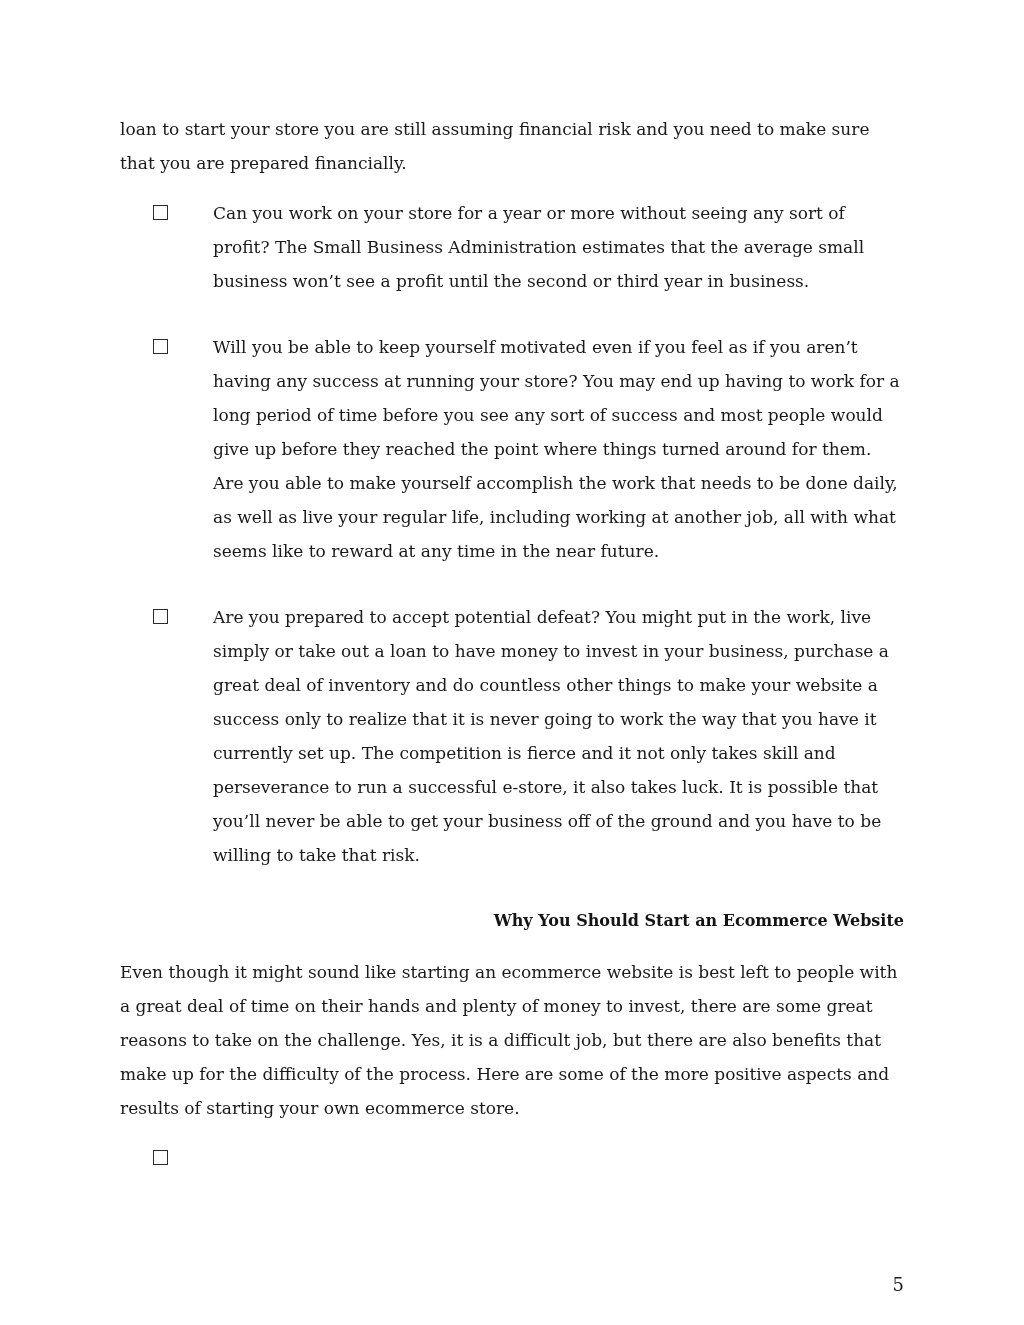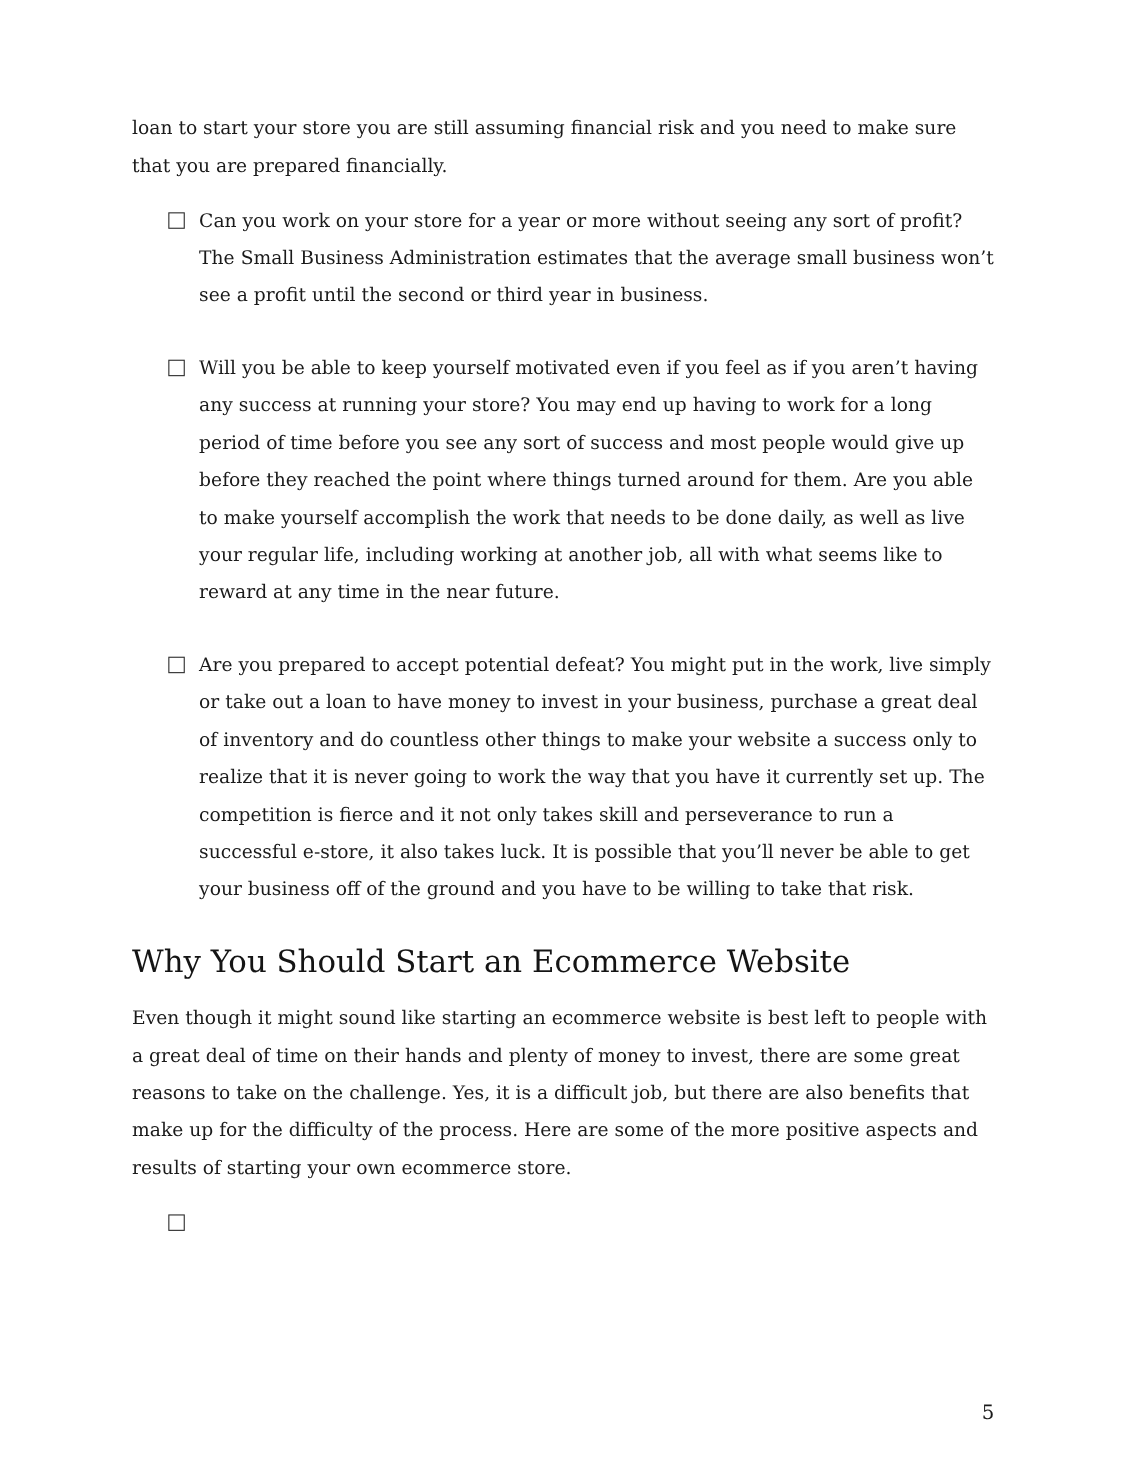--- a/index.html
+++ b/index.html
@@ -16,53 +16,55 @@
   }
   .page {
     position: absolute;
     inset: 0;
     background: #ffffff;
     overflow: hidden;
   }
   .content {
     position: absolute;
     left: 120px;
-    top: 100px;
+    top: 112px;
     width: 784px;
     font-size: 17px;
     line-height: 34px;
   }
   .content p {
     margin: 0 0 16px 0;
   }
   .continuation {
     margin-left: 61px;
   }
   .check-item {
     display: flex;
     margin: 0 0 16px 33px;
+    gap: 32px;
   }
   .checkbox {
     flex: 0 0 15px;
     width: 15px;
     height: 15px;
     border: 1.5px solid #2b2b2b;
     margin: 9px 13px 0 0;
     background: #ffffff;
     box-sizing: border-box;
   }
   .check-text {
     flex: 1 1 auto;
   }
   .section-heading {
-    font-size: 28px;
-    font-weight: normal;
+    font-size: 16px;
+    font-weight: bold;
     line-height: 34px;
     margin: 0 0 17px 0;
     color: #141414;
+    text-align: right;
   }
   .page-number {
     position: absolute;
     top: 1272px;
     right: 120px;
     font-size: 18px;
     line-height: 26px;
     color: #1a1a1a;
   }
 </style>

